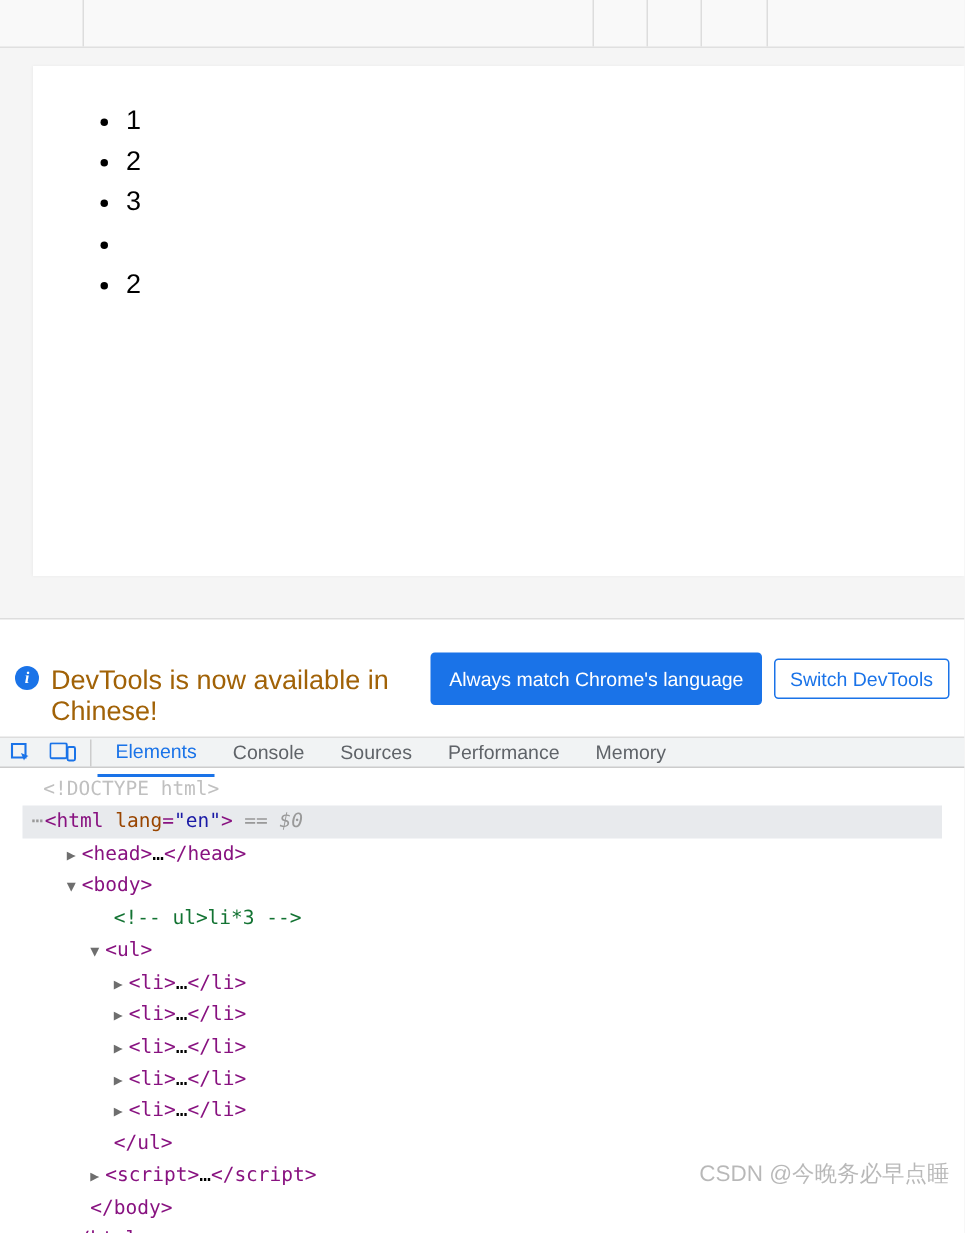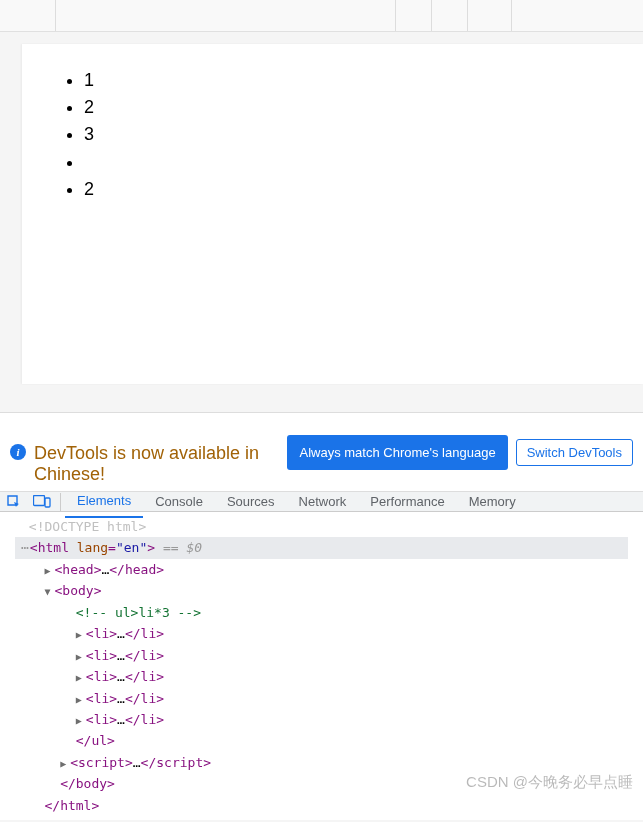--- a/index.html
+++ b/index.html
@@ -83,31 +83,31 @@
   <div class="dt-icon">
     <svg width="18" height="14" viewBox="0 0 18 14">
         <rect x="0.5" y="0.5" width="11" height="10" rx="1" fill="none" stroke="#1a73e8" stroke-width="1.3"></rect>
         <rect x="12" y="3" width="5" height="9" rx="1" fill="none" stroke="#1a73e8" stroke-width="1.3"></rect>
       </svg>
   </div>
   <div style="width:1px;height:18px;background:#ccc;margin:0 4px;"></div>
   <div class="dt-tab active">Elements</div>
   <div class="dt-tab">Console</div>
   <div class="dt-tab">Sources</div>
-  <div class="dt-tab">Network</div>
   <div class="dt-tab">Performance</div>
   <div class="dt-tab">Memory</div>
 </div>
 
 <div class="dom-tree">
   <div class="dom-line"> <span class="t-gray">&lt;!DOCTYPE html&gt;</span></div>
   <div class="dom-line selected"><span class="dots">⋯</span><span class="t-punc">&lt;</span><span class="t-tag">html</span> <span class="t-attr">lang</span><span class="t-punc">=</span><span class="t-val">"en"</span><span class="t-punc">&gt;</span> <span class="t-sel">== $0</span></div>
   <div class="dom-line">   <span class="arrow">▶</span><span class="t-punc">&lt;</span><span class="t-tag">head</span><span class="t-punc">&gt;</span><span>…</span><span class="t-punc">&lt;/</span><span class="t-tag">head</span><span class="t-punc">&gt;</span></div>
   <div class="dom-line">   <span class="arrow">▼</span><span class="t-punc">&lt;</span><span class="t-tag">body</span><span class="t-punc">&gt;</span></div>
   <div class="dom-line">       <span class="t-comment">&lt;!-- ul&gt;li*3 --&gt;</span></div>
+  <div class="dom-line">     <span class="arrow">▼</span><span class="t-punc">&lt;</span><span class="t-tag">ul</span><span class="t-punc">&gt;</span></div>
   <div class="dom-line">       <span class="arrow">▶</span><span class="t-punc">&lt;</span><span class="t-tag">li</span><span class="t-punc">&gt;</span><span>…</span><span class="t-punc">&lt;/</span><span class="t-tag">li</span><span class="t-punc">&gt;</span></div>
   <div class="dom-line">       <span class="arrow">▶</span><span class="t-punc">&lt;</span><span class="t-tag">li</span><span class="t-punc">&gt;</span><span>…</span><span class="t-punc">&lt;/</span><span class="t-tag">li</span><span class="t-punc">&gt;</span></div>
   <div class="dom-line">       <span class="arrow">▶</span><span class="t-punc">&lt;</span><span class="t-tag">li</span><span class="t-punc">&gt;</span><span>…</span><span class="t-punc">&lt;/</span><span class="t-tag">li</span><span class="t-punc">&gt;</span></div>
   <div class="dom-line">       <span class="arrow">▶</span><span class="t-punc">&lt;</span><span class="t-tag">li</span><span class="t-punc">&gt;</span><span>…</span><span class="t-punc">&lt;/</span><span class="t-tag">li</span><span class="t-punc">&gt;</span></div>
   <div class="dom-line">       <span class="arrow">▶</span><span class="t-punc">&lt;</span><span class="t-tag">li</span><span class="t-punc">&gt;</span><span>…</span><span class="t-punc">&lt;/</span><span class="t-tag">li</span><span class="t-punc">&gt;</span></div>
   <div class="dom-line">       <span class="t-punc">&lt;/</span><span class="t-tag">ul</span><span class="t-punc">&gt;</span></div>
   <div class="dom-line">     <span class="arrow">▶</span><span class="t-punc">&lt;</span><span class="t-tag">script</span><span class="t-punc">&gt;</span><span>…</span><span class="t-punc">&lt;/</span><span class="t-tag">script</span><span class="t-punc">&gt;</span></div>
   <div class="dom-line">     <span class="t-punc">&lt;/</span><span class="t-tag">body</span><span class="t-punc">&gt;</span></div>
   <div class="dom-line">   <span class="t-punc">&lt;/</span><span class="t-tag">html</span><span class="t-punc">&gt;</span></div>
 </div>

